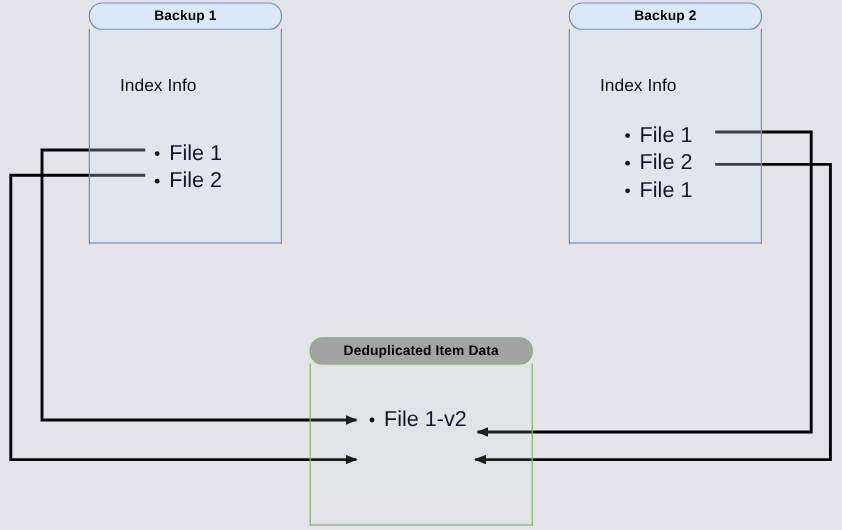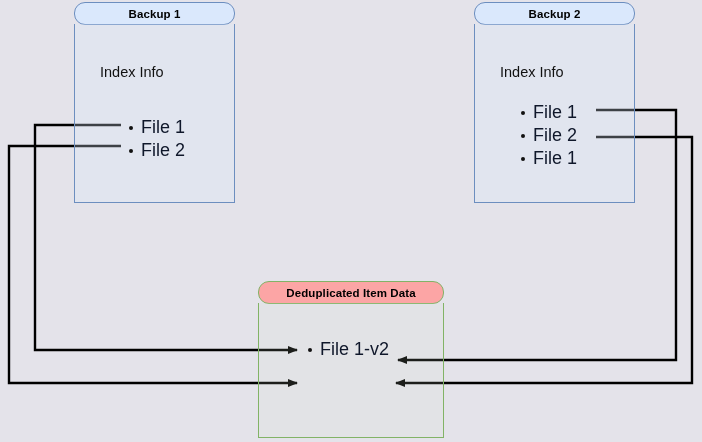--- a/index.html
+++ b/index.html
@@ -25,21 +25,21 @@
   .box .body{
     position:absolute;left:0;top:22px;width:100%;bottom:0;
     box-sizing:border-box;
   }
 
   
   .blue .hdr{background:#dae8fc;border:1px solid #6c8ebf;}
   .blue .body{background:rgba(218,232,252,.28);border:1px solid #6c8ebf;border-top:none;}
 
   
-  .green .hdr{background:#fca5a5;border:1px solid #82b366;}
+  .green .hdr{background:#a3a3a3;border:1px solid #82b366;}
   .green .body{background:rgba(213,232,212,.13);border:1px solid #82b366;border-top:none;}
 
   .idx{
     position:absolute;font-size:14.5px;color:#111;white-space:nowrap;text-align:right;
   }
   .bullets{position:absolute;}
   .bullets .li{
     position:relative;height:23px;line-height:23px;
     font-size:18px;color:#0f172a;white-space:nowrap;
     padding-left:13px;

